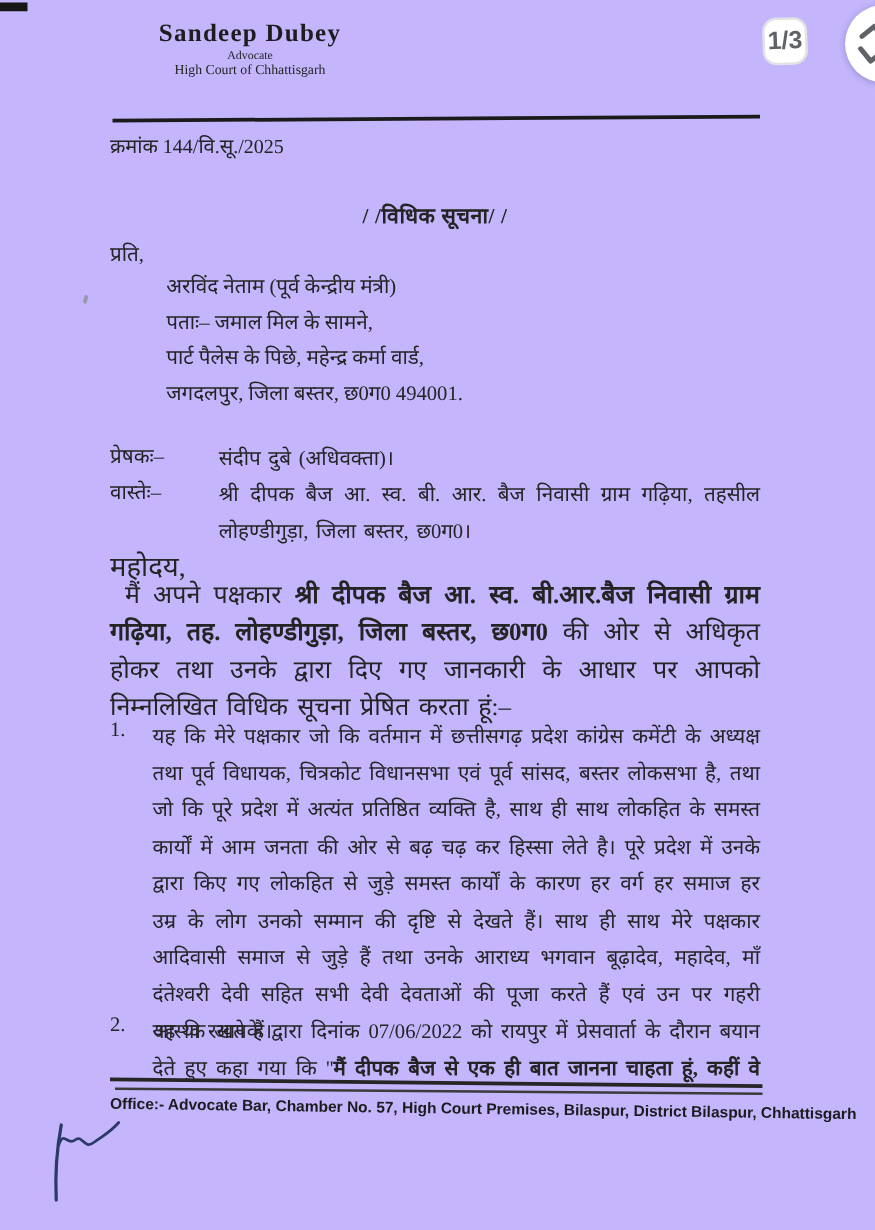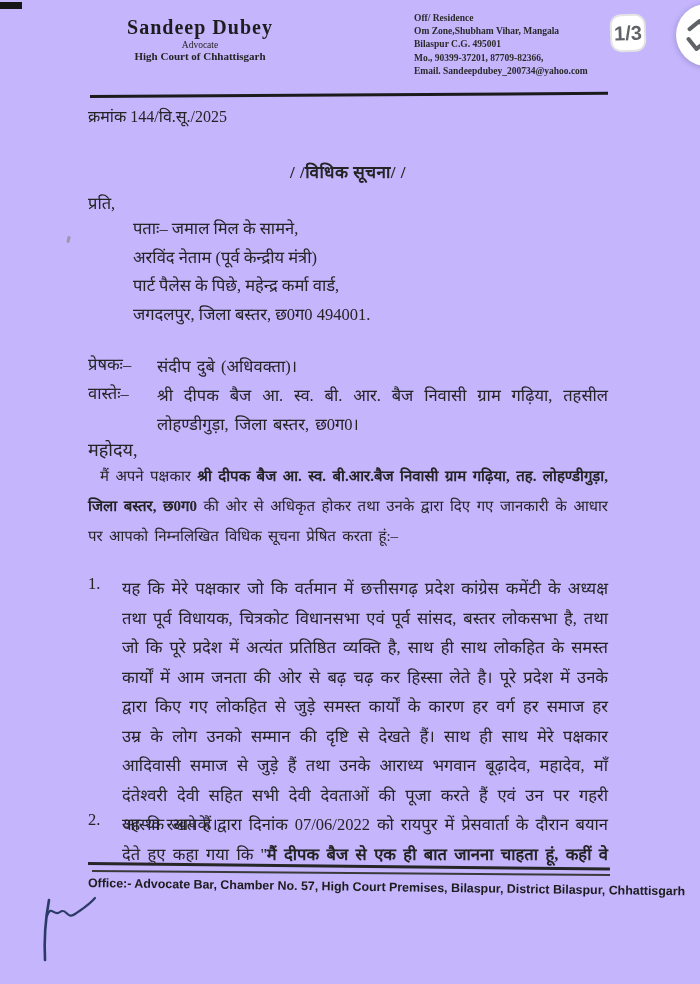--- a/index.html
+++ b/index.html
@@ -14,21 +14,21 @@
     color: #222;
   }
   
   .artifact { position: absolute; left: 0; top: 2px; width: 22px; height: 7px; background: #161616; }
   .speck { position: absolute; left: 67px; top: 236px; width: 3px; height: 7px; background: #8a8a8a; border-radius: 2px; transform: rotate(14deg); opacity: .7; }
 
   
   .lh-left { position: absolute; left: 86px; top: 16px; width: 228px; text-align: center; }
   .lh-name  { font-size: 20px; font-weight: bold; letter-spacing: 1px; color: #1d1d1d; }
   .lh-role  { font-size: 9.5px; font-weight: normal; margin-top: 1px; color: #242424; }
-  .lh-court { font-size: 11px; font-weight: bold; color: #242424; }
+  .lh-court { font-size: 11px; font-weight: normal; color: #242424; }
   .lh-right { position: absolute; left: 414px; top: 12px; width: 200px; font-size: 9.5px; font-weight: bold; line-height: 13.2px; color: #2a2a2a; }
 
   
   .badge {
     position: absolute; left: 610px; top: 14px; width: 36px; height: 38px;
     background: #fff; border: 2px solid #e3e3e3; border-radius: 11px;
     display: flex; align-items: center; justify-content: center;
     font-family: "Liberation Sans", sans-serif; font-size: 20px; font-weight: bold; color: #5f6368;
     transform: rotate(-2deg);
   }
@@ -46,25 +46,25 @@
   .rule-bot-b { position: absolute; left: 92px; top: 870px; width: 518px; height: 1.5px; background: #3a3a3a; transform: rotate(0.45deg); transform-origin: left center; }
 
   
   .hi { font-family: "Liberation Serif", "DejaVu Sans", sans-serif; color: #242424; }
   .ref-row { position: absolute; left: 88px; top: 105px; width: 520px; display: flex; justify-content: space-between; font-size: 16px; flex-direction: column; }
   .doc-title { position: absolute; left: 88px; top: 160px; width: 520px; text-align: center; font-size: 17px; font-weight: bold; letter-spacing: .5px; }
   .prati { position: absolute; left: 88px; top: 191px; font-size: 16.5px; text-align: center; }
   .addr { position: absolute; left: 133px; top: 215px; width: 420px; font-size: 16.5px; line-height: 28.5px; }
   .pair { position: absolute; left: 88px; width: 520px; font-size: 16.5px; }
   .pair .lbl { position: absolute; left: 0; top: 0; }
-  .pair .val { display: block; margin-left: 69px; line-height: 29px; text-align: justify; word-spacing: 2px; }
+  .pair .val { display: block; margin-left: 87px; line-height: 29px; text-align: justify; word-spacing: 2px; }
   .sender-row { top: 352px; }
   .regarding-row { top: 381px; }
-  .salutation { position: absolute; left: 88px; top: 437px; font-size: 18px; }
-  .intro { position: absolute; left: 88px; top: 461px; width: 520px; font-size: 15px; line-height: 30px; text-align: justify; text-indent: 12px; word-spacing: 2.5px; }
+  .salutation { position: absolute; left: 88px; top: 437px; font-size: 22px; }
+  .intro { position: absolute; left: 88px; top: 461px; width: 520px; font-size: 20px; line-height: 30px; text-align: justify; text-indent: 12px; word-spacing: 2.5px; }
   .point { position: absolute; left: 88px; width: 520px; font-size: 16.5px; }
   .point-1 { top: 574px; }
   .point-2 { top: 810px; }
   .pnum { position: absolute; left: 0; top: 0; }
   .ptext { display: block; margin-left: 34px; line-height: 29.5px; text-align: justify; word-spacing: 2.5px; }
   .justify-last .ptext { text-align-last: justify; }
   .b { font-weight: bold; }
 
   
   .footer-text {
@@ -81,48 +81,41 @@
 <div class="page">
 
   <div class="artifact"></div>
   <div class="speck"></div>
 
   <div class="lh-left">
     <div class="lh-name">Sandeep Dubey</div>
     <div class="lh-role">Advocate</div>
     <div class="lh-court">High Court of Chhattisgarh</div>
   </div>
-  <div class="lh-right">
-    <div>Off/ Residence</div>
-    <div>Om Zone,Shubham Vihar, Mangala</div>
-    <div>Bilaspur C.G. 495001</div>
-    <div>Mo., 90399-37201, 87709-82366,</div>
-    <div>Email. Sandeepdubey_200734@yahoo.com</div>
-  </div>
 
   <div class="badge">1/3</div>
   <div class="nav-circle">
     <svg width="30" height="40" viewBox="0 0 30 40">
       <polyline points="6,15 15,6 24,15" fill="none" stroke="#5f6368" stroke-width="4" stroke-linecap="round" stroke-linejoin="round"></polyline>
       <polyline points="6,25 15,34 24,25" fill="none" stroke="#5f6368" stroke-width="4" stroke-linecap="round" stroke-linejoin="round"></polyline>
     </svg>
   </div>
 
   <div class="rule-top"></div>
 
   <div class="ref-row hi">
     <span>क्रमांक 144/वि.सू./2025</span>
   </div>
 
   <div class="doc-title hi">/ /विधिक सूचना/ /</div>
 
   <div class="prati hi">प्रति,</div>
   <div class="addr hi">
+    <div>अरविंद नेताम (पूर्व केन्द्रीय मंत्री)</div>
     <div>पताः– जमाल मिल के सामने,</div>
-    <div>अरविंद नेताम (पूर्व केन्द्रीय मंत्री)</div>
     <div>पार्ट पैलेस के पिछे, महेन्द्र कर्मा वार्ड,</div>
     <div>जगदलपुर, जिला बस्तर, छ0ग0 494001.</div>
   </div>
 
   <div class="pair sender-row hi">
     <span class="lbl">प्रेषकः–</span>
     <span class="val">संदीप दुबे (अधिवक्ता)।</span>
   </div>
   <div class="pair regarding-row hi">
     <span class="lbl">वास्तेः–</span>

